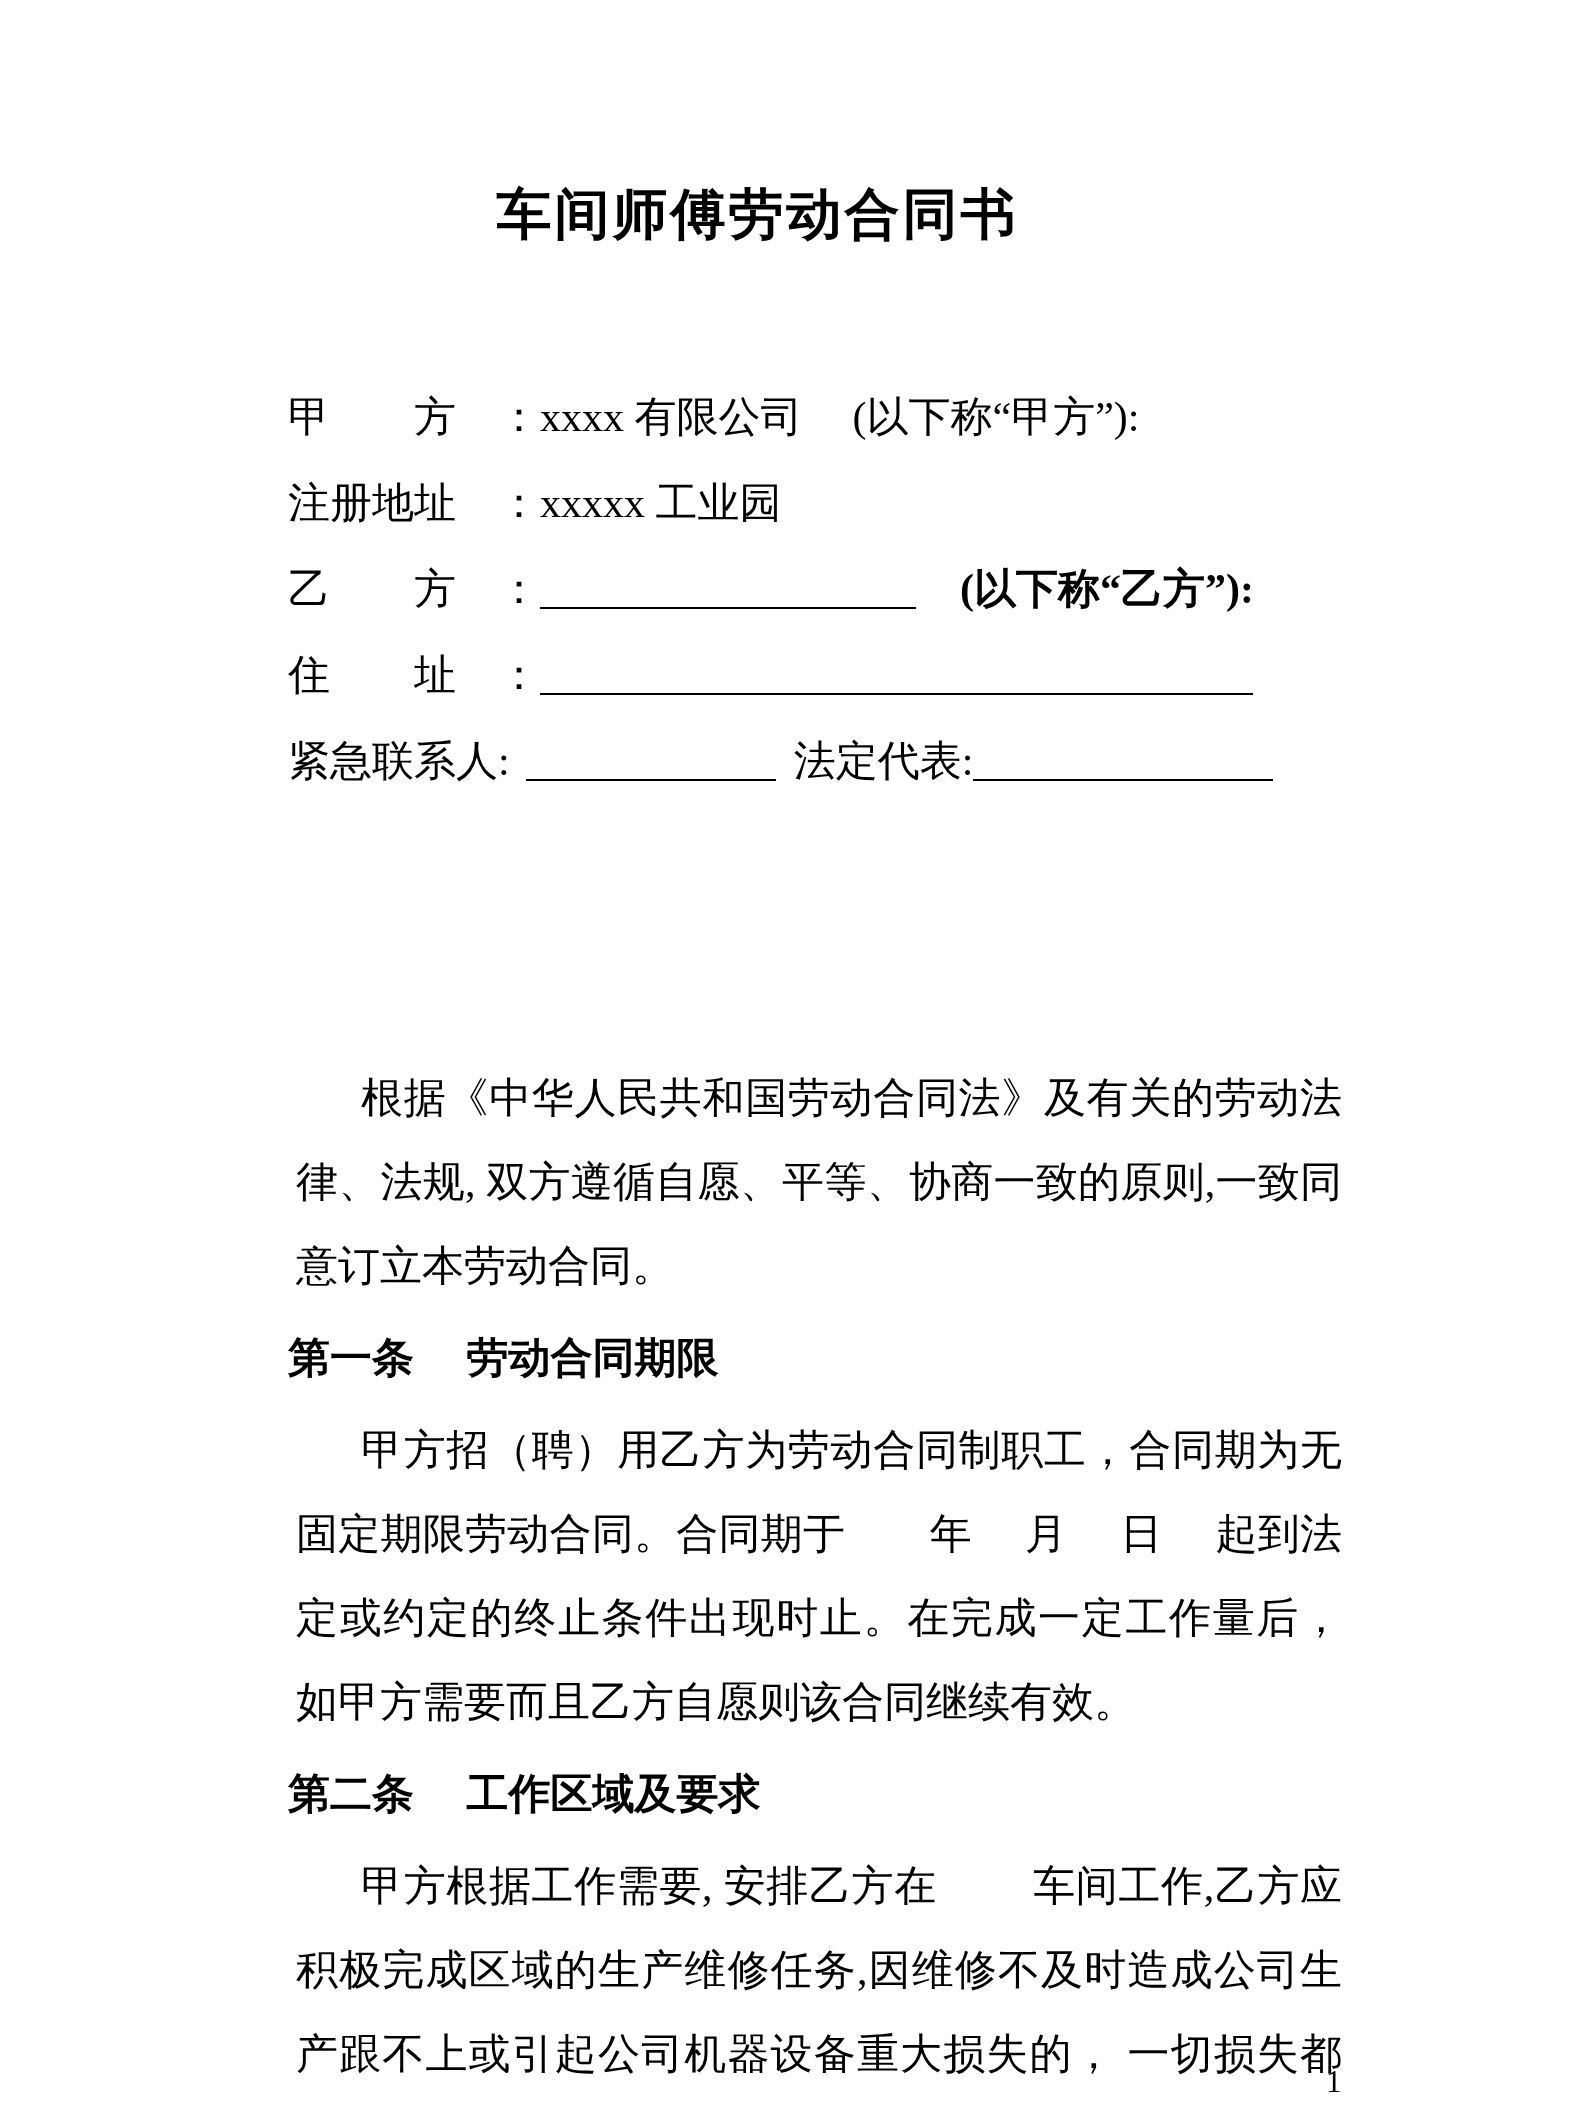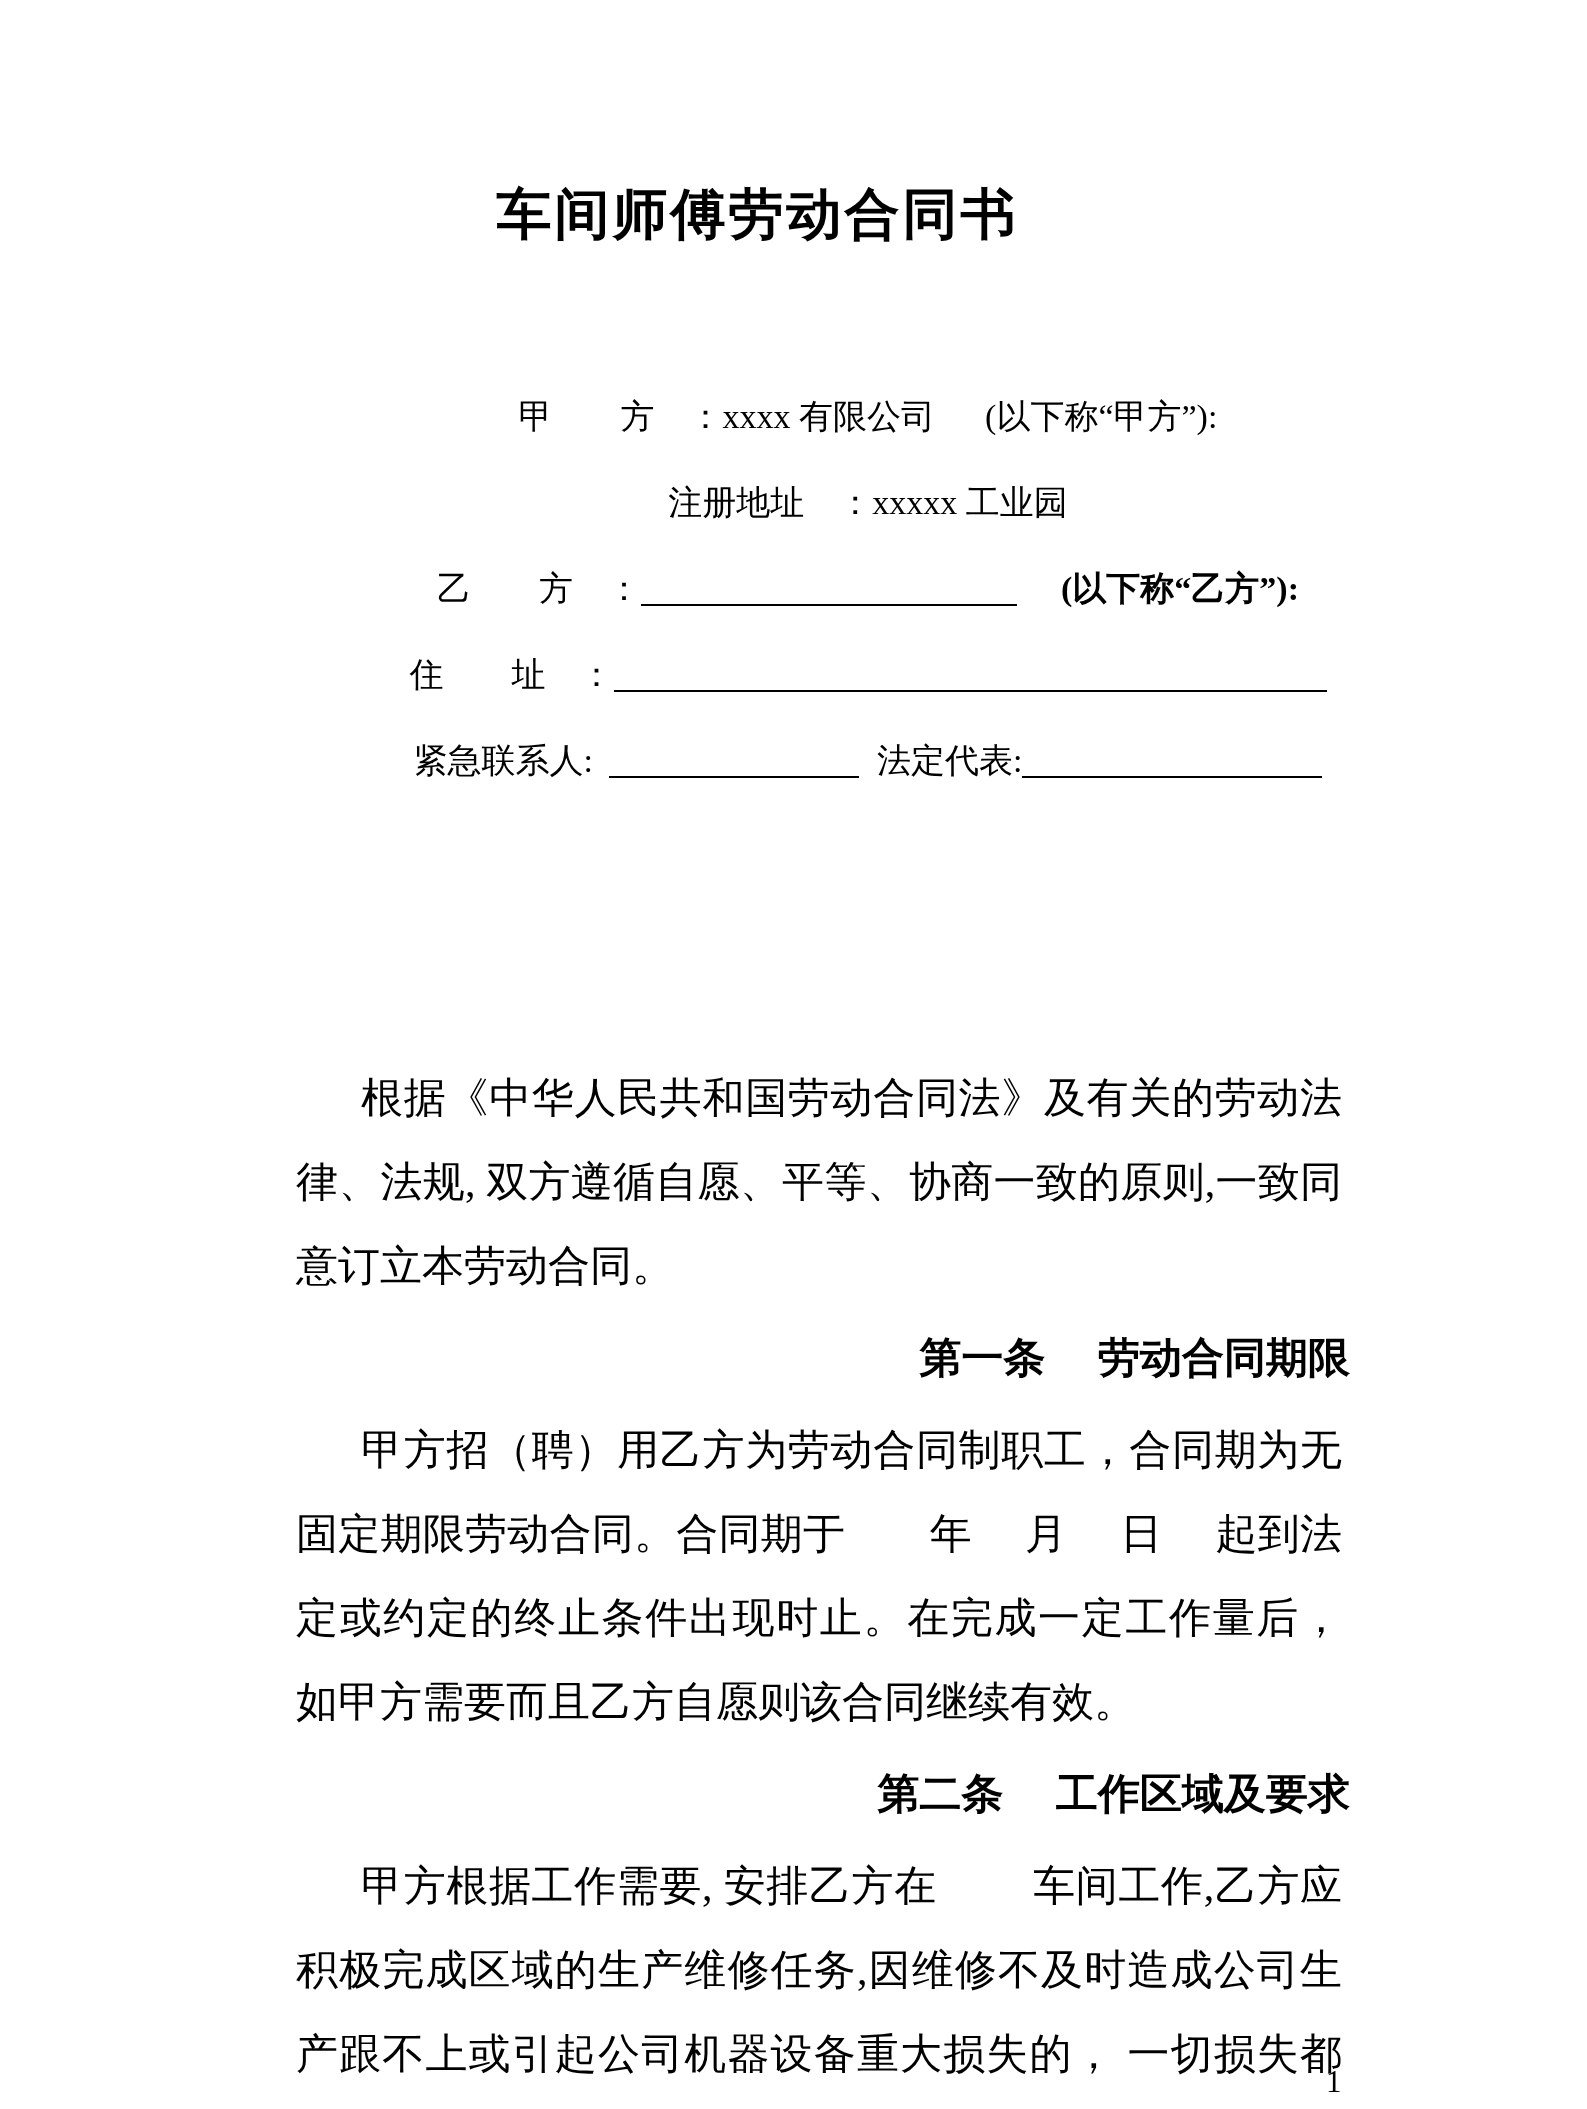--- a/index.html
+++ b/index.html
@@ -10,22 +10,21 @@
     position:relative;overflow:hidden;
   }
   .title{
     position:absolute;top:178px;left:0;width:100%;
     margin:0;text-align:center;
     font-size:55px;font-weight:bold;letter-spacing:3px;
     transform:translateX(-36px);
   }
   .fields{
     position:absolute;top:374px;left:288px;width:1160px;
-    font-size:34px;
-    text-align:center;
+    font-size:42px;
   }
   .frow{height:86px;line-height:86px;white-space:nowrap;}
   .blank{
     display:inline-block;height:8px;
     border-bottom:2px solid #000;
     vertical-align:-6px;
   }
   .w-pb{width:376px;}
   .w-addr{width:713px;}
   .w-c1{width:200px;}
@@ -35,21 +34,21 @@
   .note-a{margin-left:50px;}
   .note-b{margin-left:44px;font-weight:bold;}
   .phlbl{margin-left:18px;}
   .bodytext{
     position:absolute;top:1048px;left:288px;width:1062px;
     font-size:42px;line-height:84px;
   }
   .bodytext p{margin:8px;text-align:justify;text-indent:1.55em;}
   .bodytext h2{
     margin:0;font-size:42px;font-weight:bold;
-    line-height:84px;text-align:right;text-indent:0;
+    line-height:84px;text-align:left;text-indent:0;
   }
   .pageno{
     position:absolute;top:2062px;left:1326px;
     font-size:31px;line-height:40px;
   }
 </style>
 </head>
 <body>
 
 <div class="page">

